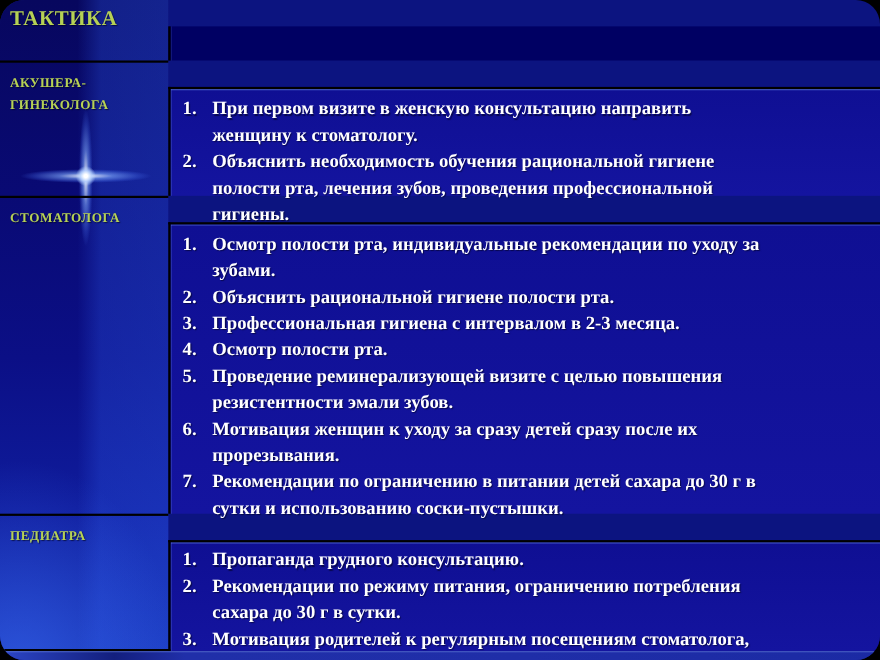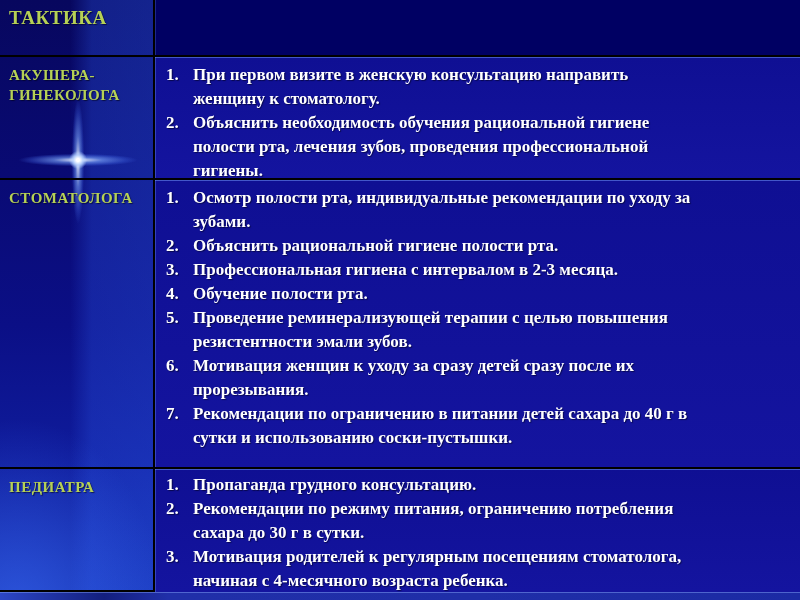--- a/index.html
+++ b/index.html
@@ -4,20 +4,21 @@
 <style>
   * { margin: 0; padding: 0; box-sizing: border-box; }
   html, body { width: 800px; height: 600px; overflow: hidden; background: #000; }
   .slide {
     position: relative;
     width: 800px; height: 600px;
     font-family: "Liberation Serif", "DejaVu Serif", serif;
     font-weight: bold;
     overflow: hidden;
     background: #0c1480;
+    border-radius: 22px;
   }
   
   .left-bg {
     position: absolute; left: 0; top: 0; width: 153px; height: 592px;
     overflow: hidden; z-index: 0;
     background:
       radial-gradient(ellipse 210px 280px at 18px 615px, rgba(62,112,252,0.55), rgba(62,112,252,0) 70%),
       linear-gradient(to right, rgba(45,90,235,0) 46%, rgba(45,90,235,0.30) 60%, rgba(45,90,235,0.34) 100%),
       linear-gradient(to bottom, var(--left_top) 0%, #090a74 30%, #0b0f86 55%, #0f1c9c 78%, var(--left_bottom) 100%);
   }
@@ -42,34 +43,35 @@
     display: grid; z-index: 1;
     grid-template-columns: 153px 647px;
     grid-template-rows: 55px 123px 289px 125px;
     border-bottom: 2px solid var(--grid_line);
   }
   .cell { position: relative; }
   .cell.hdr {
     background: transparent;
     color: var(--header_text);
     padding: 8px 4px 0 9px;
-    font-size: 15px;
+    font-size: 12px;
     line-height: 20px;
     letter-spacing: 0.5px;
   }
   .cell.hdr.title {
     font-size: 19px;
     line-height: 22px;
     padding-top: 7px;
   }
   .cell.body {
     border-left: 2px solid var(--grid_line);
     background: linear-gradient(to bottom, var(--content_cell_bg), #14149f);
     box-shadow: inset 0 1px 0 rgba(120,160,255,0.5), inset 1px 0 0 rgba(120,160,255,0.35);
     color: var(--body_text);
+    margin-top: 24px;
   }
   .cell.body.title {
     background: var(--title_cell_bg);
     box-shadow: inset 1px 0 0 rgba(120,160,255,0.25);
   }
   .row2 { border-top: 2px solid var(--grid_line); }
   
   ol.items {
     list-style: none;
     counter-reset: li;
@@ -133,26 +135,26 @@
 
     <div class="cell hdr row2">
       <span>СТОМАТОЛОГА</span>
     </div>
     <div class="cell body row2">
       <ol class="items">
           <li>Осмотр полости рта, индивидуальные рекомендации по уходу за
 зубами.</li>
           <li>Объяснить рациональной гигиене полости рта.</li>
           <li>Профессиональная гигиена с интервалом в 2-3 месяца.</li>
-          <li>Обучение полости рта.</li>
-          <li>Проведение реминерализующей терапии с целью повышения
+          <li>Осмотр полости рта.</li>
+          <li>Проведение реминерализующей визите с целью повышения
 резистентности эмали зубов.</li>
           <li>Мотивация женщин к уходу за сразу детей сразу после их
 прорезывания.</li>
-          <li>Рекомендации по ограничению в питании детей сахара до 40 г в
+          <li>Рекомендации по ограничению в питании детей сахара до 30 г в
 сутки и использованию соски-пустышки.</li>
         </ol>
     </div>
 
     <div class="cell hdr row2 rowlast">
       <span>ПЕДИАТРА</span>
     </div>
     <div class="cell body row2 rowlast">
       <ol class="items">
           <li>Пропаганда грудного консультацию.</li>

